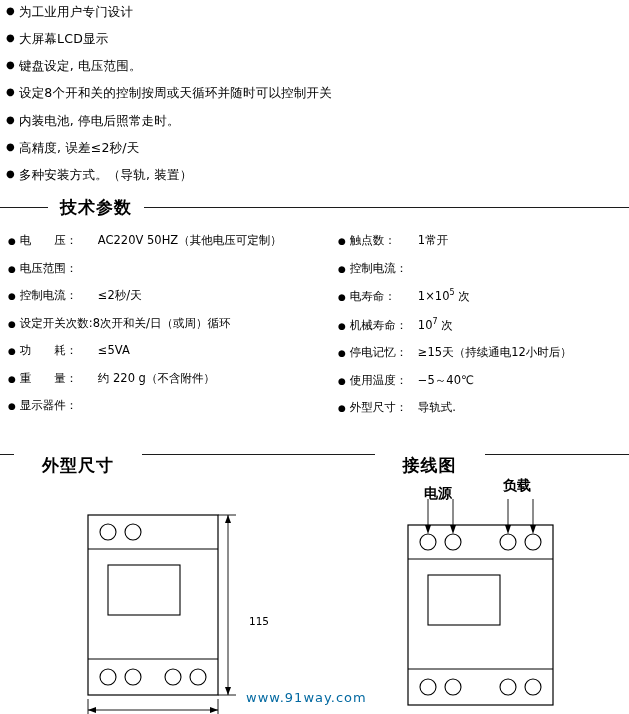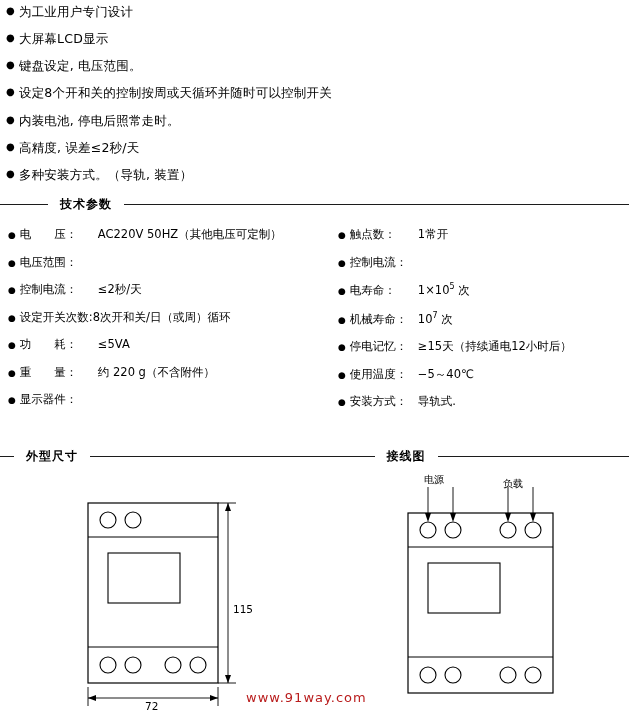--- a/index.html
+++ b/index.html
@@ -48,21 +48,21 @@
     height: 1px;
     background: #1c1c1c;
     flex: 0 0 auto;
   }
   .rule-grow {
     flex: 1 1 auto;
     height: 1px;
     background: #1c1c1c;
   }
   .section-title {
-    font-size: 12px;
+    font-size: 17px;
     font-weight: bold;
     padding: 0 12px;
     white-space: nowrap;
     letter-spacing: 1px;
   }
 
   
   .specs {
     display: flex;
     margin-top: 14px;
@@ -95,44 +95,47 @@
   }
   sup { font-size: 8px; vertical-align: super; }
 
   
   .lower-heads {
     display: flex;
     margin-top: 26px;
   }
   .lower-head-cell {
     display: flex;
-    align-items: center;
+    align-items: flex-start;
     flex: 1 1 0;
+    gap: 16px;
   }
 
   .diagrams {
     position: relative;
     height: 250px;
   }
 
   .dim-text {
     position: absolute;
     font-size: 10.5px;
+    margin-left: 16px;
   }
   .lbl {
     position: absolute;
-    font-size: 10px;
+    font-size: 14px;
+    font-weight: bold;
   }
 
   .watermark {
     position: absolute;
     left: 246px;
     top: 690px;
     font-size: 13px;
-    color: #b91c1c;
+    color: #0369a1;
     letter-spacing: 1px;
     font-family: "DejaVu Sans", "Liberation Sans", sans-serif;
     text-align: right;
   }
 </style>
 </head>
 <body>
 
 <div class="features">
   <div class="feature-row">
@@ -233,21 +236,21 @@
       <span class="spec-label">停电记忆：</span>
       <span class="spec-value">≥15天（持续通电12小时后）</span>
     </div>
     <div class="spec-row">
       <span class="spec-bullet">●</span>
       <span class="spec-label">使用温度：</span>
       <span class="spec-value">−5～40℃</span>
     </div>
     <div class="spec-row">
       <span class="spec-bullet">●</span>
-      <span class="spec-label">安装方式：</span>
+      <span class="spec-label">外型尺寸：</span>
       <span class="spec-value">导轨式.</span>
     </div>
   </div>
 </div>
 
 <div class="lower-heads">
   <div class="lower-head-cell">
     <div class="rule" style="width:14px;"></div>
     <div class="section-title">外型尺寸</div>
     <div class="rule-grow"></div>
@@ -316,16 +319,16 @@
     <polygon points="108,57 105,48 111,48" fill="#000000"></polygon>
     <line x1="133" y1="22" x2="133" y2="52" stroke="#000000" stroke-width="0.9"></line>
     <polygon points="133,57 130,48 136,48" fill="#000000"></polygon>
 
     <line x1="188" y1="22" x2="188" y2="52" stroke="#000000" stroke-width="0.9"></line>
     <polygon points="188,57 185,48 191,48" fill="#000000"></polygon>
     <line x1="213" y1="22" x2="213" y2="52" stroke="#000000" stroke-width="0.9"></line>
     <polygon points="213,57 210,48 216,48" fill="#000000"></polygon>
   </svg>
   <div class="lbl" style="left:424px; top:8px;">电源</div>
-  <div class="lbl" style="left:503px; top:12px;">负载</div>
+  <div class="lbl" style="left:503px; top:0;">负载</div>
 </div>
 
 <div class="watermark">www.91way.com</div>
 
 </body></html>

